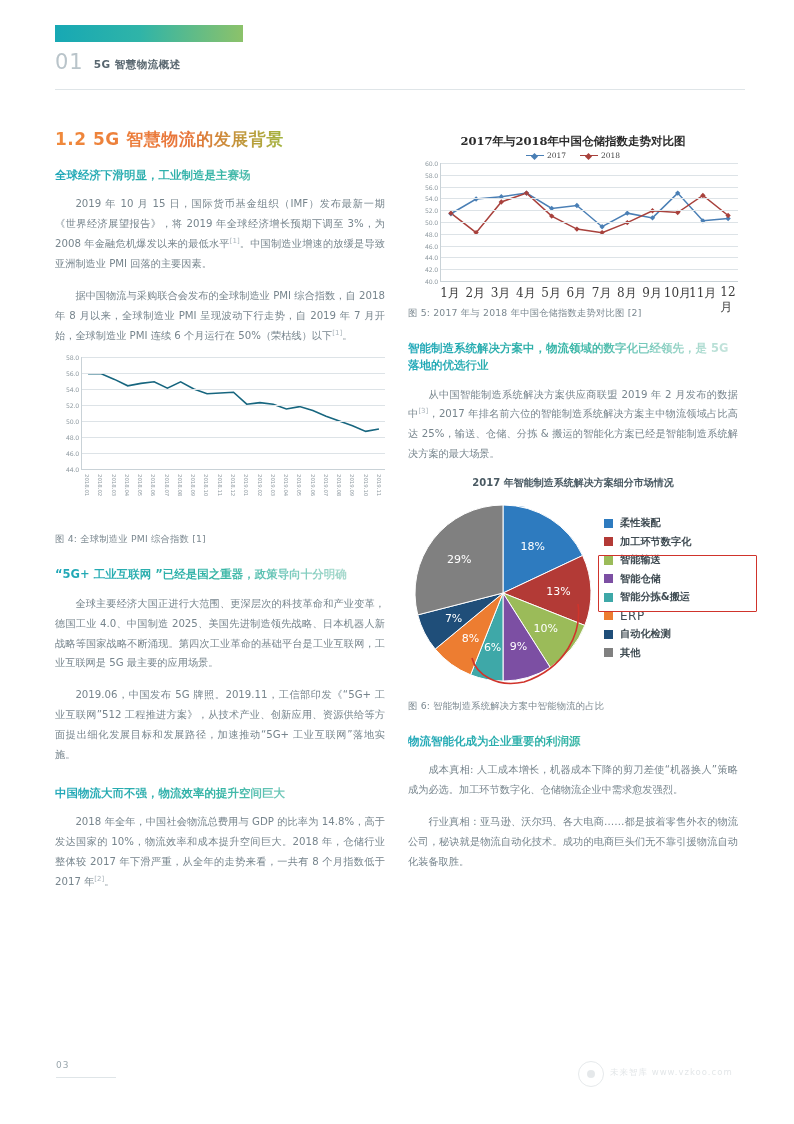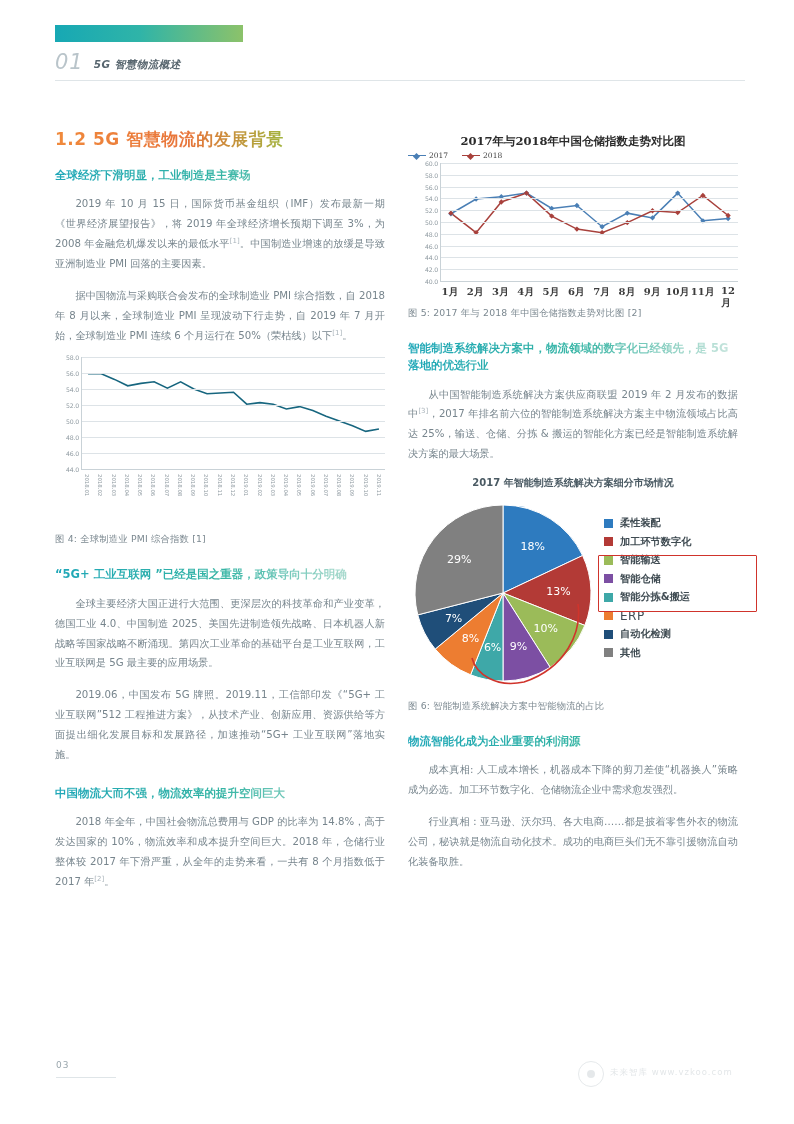--- a/index.html
+++ b/index.html
@@ -13,22 +13,22 @@
     overflow: hidden;
   }
   .page { position:absolute; inset:0; }
 
   
   .hdr { position:absolute; left:55px; top:25px; width:700px; }
   .hdr-bar {
     width:188px; height:17px;
     background:linear-gradient(90deg,#17a8b4 0%, #2fb4a8 45%, #8cc26a 100%);
   }
-  .hdr-row { display:flex; align-items:flex-end; gap:10px; margin-top:10px; padding-bottom:7px;
-             border-bottom:1px solid #dfe5e8; width:690px;font-style:italic; }
+  .hdr-row { display:flex; align-items:flex-end; gap:10px; margin-top:10px; padding-bottom:16px;
+             border-bottom:1px solid #dfe5e8; width:690px; }
   .hdr-num { font-size:21px; color:#b9c4ca; letter-spacing:1px; font-weight:400; line-height:1; }
   .hdr-title { font-size:10.5px; color:#58666f; font-weight:bold; letter-spacing:.5px; padding-bottom:1px; }
 
   
   .col { position:absolute; top:128px; width:330px; }
   .col-left { left:55px; }
   .col-right { left:408px; }
 
   h2.sec-title {
     font-size:17px; font-weight:bold; margin:0 0 16px 0;
@@ -49,21 +49,21 @@
   sup.ref { font-size:7px; color:#aab4bb; vertical-align:super; }
 
   .fig-cap {
     font-size:9.3px; color:#7b8890; text-align:left; margin:6px 0 14px 0; letter-spacing:.2px;
   }
 
   
   .chart-box { width:330px; margin:6px 0 0 0; }
   .lc-title { text-align:center; font-size:13px; color:#6a7880; letter-spacing:.3px; margin-bottom:6px; font-weight:400;}
   .lc-title2 { text-align:center; font-size:11.5px; color:#2b2b2b; font-weight:bold; margin-bottom:2px; font-family:"DejaVu Serif","Liberation Serif",serif;}
-  .lc-legend { display:flex; justify-content:flex-start; gap:14px; font-size:7.5px; color:#444; margin-bottom:3px;
+  .lc-legend { display:flex; justify-content:center; gap:14px; font-size:7.5px; color:#444; margin-bottom:3px;
                font-family:"DejaVu Serif","Liberation Serif",serif;}
   .lc-legend span.k { display:inline-flex; align-items:center; gap:3px; }
   .lc-legend i { display:inline-block; width:18px; height:0; border-top:1.4px solid #4a7fb5; position:relative; }
   .lc-legend i.r { border-top-color:#a8413c; }
   .lc-legend i::after { content:""; position:absolute; left:6px; top:-2.5px; width:5px; height:5px;
                         background:#4a7fb5; transform:rotate(45deg); }
   .lc-legend i.r::after { background:#a8413c; }
 
   .plot-wrap { display:flex; }
   .yaxis { width:26px; position:relative; }
@@ -73,22 +73,22 @@
   }
   .plot { position:relative; flex:1; border-left:1px solid #c9d2d7; }
   .plot .grid { position:absolute; left:0; right:0; border-top:1px solid #dde3e7; }
   .plot svg { position:absolute; inset:0; width:100%; height:100%; }
   .xaxis { position:relative; height:58px; margin-left:26px; border-top:1px solid #c9d2d7; }
   .xaxis .xt {
     position:absolute; top:4px; font-size:5.4px; color:#8f9aa1;
     writing-mode:vertical-rl; transform:translateX(-50%); letter-spacing:0px; white-space:nowrap;
   }
   .xaxis2 { position:relative; height:16px; margin-left:32px; border-top:1px solid #c9d2d7; }
-  .xaxis2 .xt2 { position:absolute; top:3px; font-size:10px; color:#3c3c3c; transform:translateX(-50%);
-                 font-family:"DejaVu Serif","Liberation Serif",serif; font-weight:bold; }
+  .xaxis2 .xt2 { position:absolute; top:3px; font-size:12px; color:#3c3c3c; transform:translateX(-50%);
+                 font-family:"DejaVu Serif","Liberation Serif",serif; font-weight:normal; }
 
   
   .pie-title { text-align:center; font-size:10px; color:#4a5a63; font-weight:bold; margin:6px 0 8px 0; }
   .pie-area { position:relative; height:188px; }
   .pie-svg { position:absolute; left:2px; top:2px; }
   .pie-legend { position:absolute; left:196px; top:16px; }
   .pl-row { display:flex; align-items:center; gap:7px; height:18.5px; }
   .pl-sw { width:9px; height:9px; display:inline-block; }
   .pl-lab { font-size:10.2px; color:#3f4b52; font-weight:bold; }
   .pl-lab.erp { font-weight:normal; font-size:12px; letter-spacing:.5px; }

